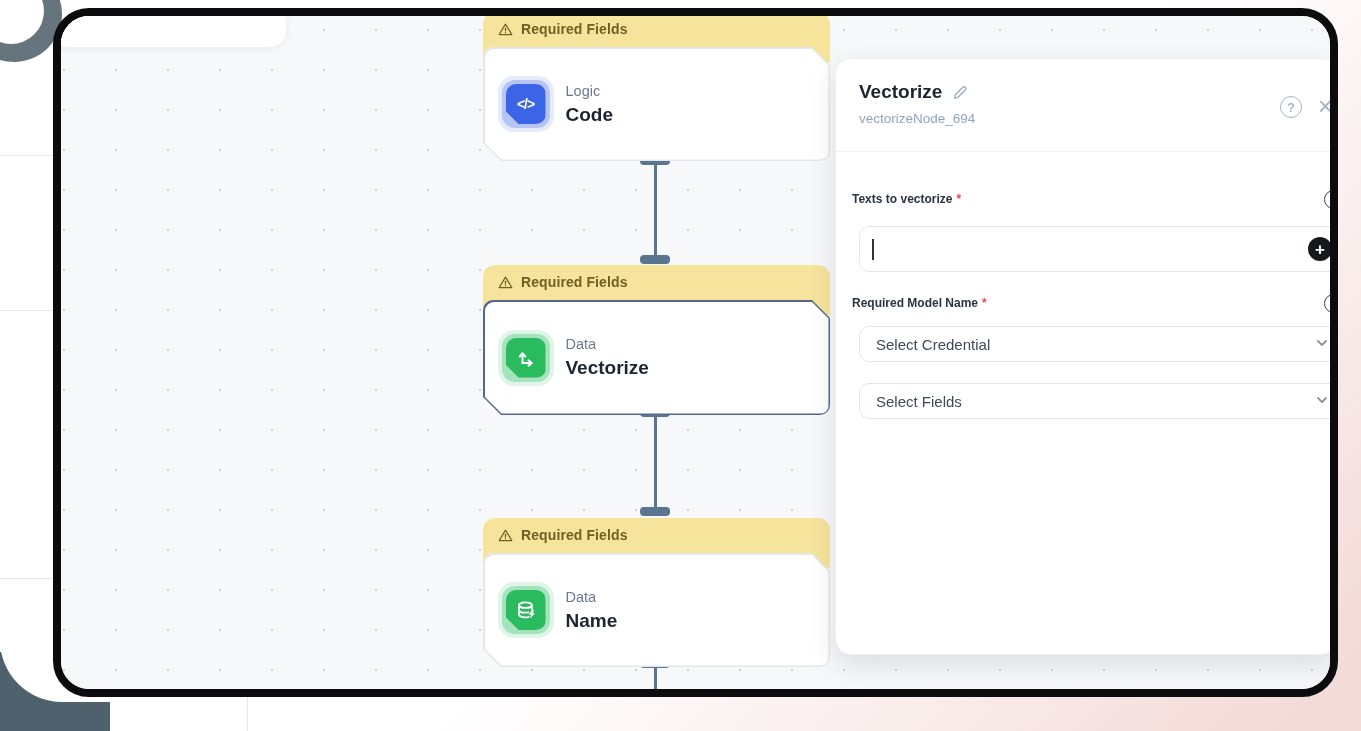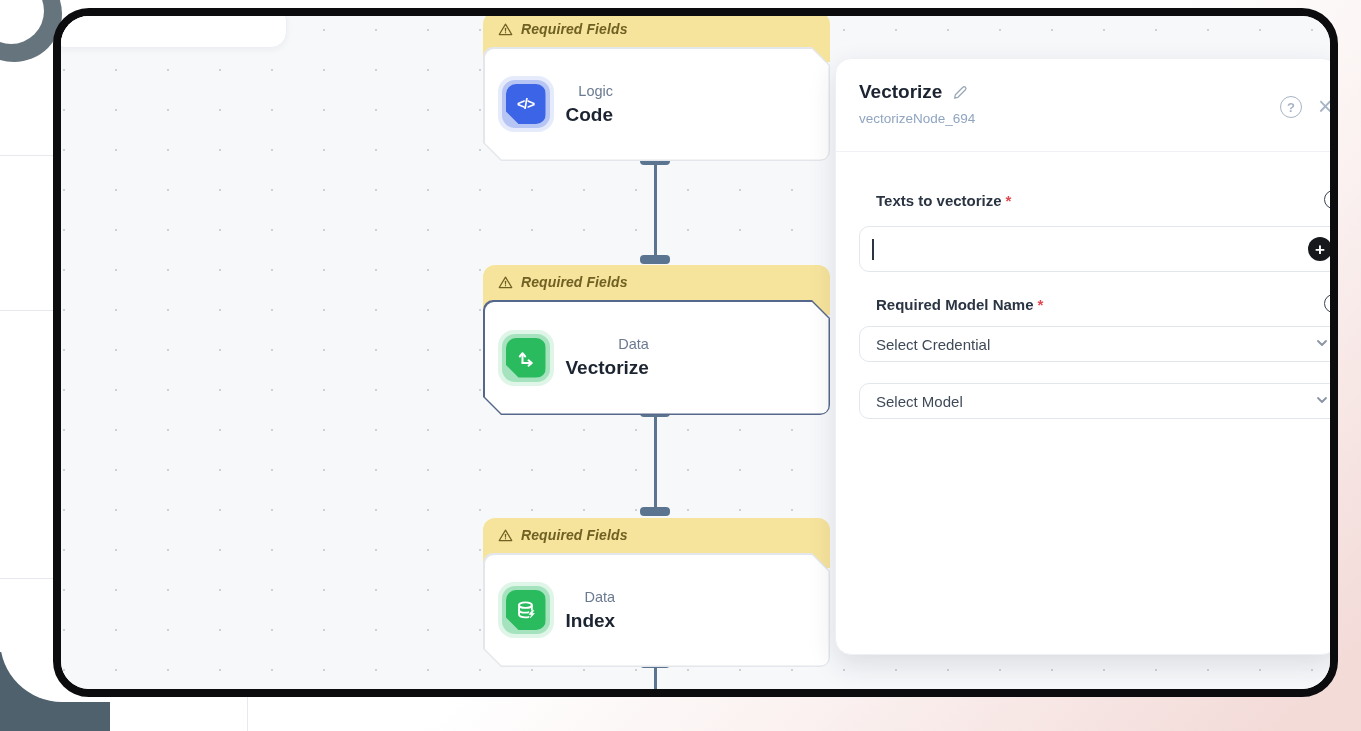--- a/index.html
+++ b/index.html
@@ -30,21 +30,21 @@
     background-size:52px 40px; background-position:29px 34px; }
 
   .toolbar-card { position:absolute; left:-12px; top:-12px; width:238px; height:44px;
     background:#fff; border:1px solid #edeff3; border-radius:16px;
     box-shadow:0 2px 6px rgba(30,40,60,.05); }
 
   
   .node { position:absolute; left:422px; width:347px; }
   .node-banner { height:50px; background:#f7e49c; border-radius:12px 12px 0 0;
     display:flex; align-items:flex-start; padding:9px 0 0 15px; gap:8px;
-    color:#6f6023; font-size:14px; font-weight:700; letter-spacing:.1px;font-style:italic; }
+    color:#6f6023; font-size:14px; font-weight:700; letter-spacing:.1px; }
   .node-banner svg { margin-top:1px; }
   .card-border { position:relative; margin-top:-15px; padding:1.5px;
     clip-path:polygon(0 0, calc(100% - 18px) 0, 100% 18px, 100% 100%, 18px 100%, 0 calc(100% - 18px));
     border-radius:10px; background:#e3e6eb; }
   .node.selected .card-border { background:#55688b; }
   .card-inner { height:100%; background:#fff; border-radius:9px;
     clip-path:polygon(0 0, calc(100% - 17px) 0, 100% 17px, 100% 100%, 17px 100%, 0 calc(100% - 17px));
     display:flex; align-items:center; padding-left:21px; gap:20px; }
   .card-h { height:111px; }
 
@@ -55,21 +55,21 @@
     clip-path:polygon(0 0,100% 0,100% 100%,13px 100%,0 calc(100% - 13px));
     display:flex; align-items:center; justify-content:center; }
   .blue .halo1 { background:rgba(74,110,229,.14); }
   .blue .halo2 { background:rgba(74,110,229,.30); }
   .blue .tile  { background:#3c64e7; }
   .green .halo1 { background:rgba(48,190,103,.16); }
   .green .halo2 { background:rgba(48,190,103,.32); }
   .green .tile  { background:#29bb5e; }
   .code-glyph { color:#fff; font-weight:700; font-size:14px; letter-spacing:-1px; }
 
-  .node-cat { font-size:14.5px; color:#6b7a90;text-align:right; }
+  .node-cat { font-size:14.5px; color:#6b7a90; }
   .node-title { font-size:19px; font-weight:700; color:#1b2430; margin-top:5px; }
 
   
   .edge-line { position:absolute; width:3px; background:#5b7490; left:592.5px; }
   .edge-handle { position:absolute; width:30px; height:9px; border-radius:4px;
     background:#5b7490; left:579px; }
 
   
   .panel { position:absolute; left:774px; top:42px; width:503px; height:597px;
     background:#fff; border:1px solid #eef0f3; border-radius:16px;
@@ -77,21 +77,21 @@
   .panel-title-row { position:absolute; left:23px; top:22px; display:flex; align-items:center; gap:10px; }
   .panel-title { font-size:19px; font-weight:700; color:#1b2430; }
   .panel-subtitle { position:absolute; left:23px; top:52px; font-size:13.5px; color:#90a5c0; }
   .panel-divider { position:absolute; left:0; top:92px; width:100%; height:1px; background:#f0f1f4; }
   .help-btn { position:absolute; left:444px; top:37px; width:22px; height:22px; border-radius:50%;
     border:1.5px solid #a7b4c6; color:#a7b4c6; font-size:13px; font-weight:700;
     display:flex; align-items:center; justify-content:center; background:#fff; }
   .close-btn { position:absolute; left:482px; top:33px; font-size:25px; color:#a7b4c6;
     line-height:28px; font-weight:400; }
 
-  .field-label { position:absolute; left:40px; font-size:15px; font-weight:700; color:#2a3442; }
+  .field-label { position:absolute; left:16px; font-size:12px; font-weight:700; color:#2a3442; }
   .req { color:#e5484d; margin-left:4px; font-weight:700; }
   .info-icon { position:absolute; left:488px; width:19px; height:19px; border-radius:50%;
     border:1.6px solid #3a4352; color:#3a4352; font-size:11px; font-weight:700; font-style:normal;
     display:flex; align-items:center; justify-content:center; background:#fff; }
 
   .text-input { position:absolute; left:23px; top:167px; width:480px; height:46px;
     background:#fff; border:1px solid #e3e7ec; border-radius:10px; }
   .caret { position:absolute; left:12px; top:12px; width:1.5px; height:21px; background:#2b3440; }
   .plus-btn { position:absolute; left:472px; top:178px; width:24px; height:24px; border-radius:50%;
     background:#17181b; color:#fff; font-size:17px; font-weight:700;
@@ -208,21 +208,21 @@
                   <ellipse cx="9.5" cy="5.6" rx="5.8" ry="2.5"></ellipse>
                   <path d="M3.7 5.6 v8.6 c0 1.4 2.6 2.5 5.8 2.5 1 0 2-.1 2.8-.3"></path>
                   <path d="M15.3 5.6 v4"></path>
                   <path d="M3.7 9.9 c0 1.4 2.6 2.5 5.8 2.5 1 0 1.9-.1 2.7-.3"></path>
                   <path d="M15.5 10.5 l-2.6 3.6 h2.2 l-1.1 3 l3.6 -4 h-2.1 l1.5 -2.6 Z" fill="#fff" stroke-width="0.6"></path>
                 </svg>
           </span>
         </div>
         <div>
           <div class="node-cat">Data</div>
-          <div class="node-title">Index</div>
+          <div class="node-title">Name</div>
         </div>
       </div>
         </div>
     </div>
 
     <div class="panel">
       <div class="panel-title-row">
         <span class="panel-title">Vectorize</span>
         <svg width="17" height="17" viewBox="0 0 20 20" fill="none" stroke="#9aa8b8" stroke-width="1.5" stroke-linejoin="round">
             <path d="M12.8 3.8 c.8-.9 2.2-.9 3 0 .8.8.8 2.1 0 3 L7 15.6 l-3.9 .9 .9-3.9 Z"></path>
@@ -250,21 +250,21 @@
 
       <div class="dropdown" style="top:267px">
         <span>Select Credential</span>
         <span class="chev">
           <svg width="16" height="16" viewBox="0 0 16 16" fill="none" stroke="#8a94a3" stroke-width="1.8" stroke-linecap="round" stroke-linejoin="round">
               <path d="M4 6 L8 10 L12 6"></path>
             </svg>
         </span>
       </div>
       <div class="dropdown" style="top:324px">
-        <span>Select Model</span>
+        <span>Select Fields</span>
         <span class="chev">
           <svg width="16" height="16" viewBox="0 0 16 16" fill="none" stroke="#8a94a3" stroke-width="1.8" stroke-linecap="round" stroke-linejoin="round">
               <path d="M4 6 L8 10 L12 6"></path>
             </svg>
         </span>
       </div>
     </div>
   </div>
 </div>
 

